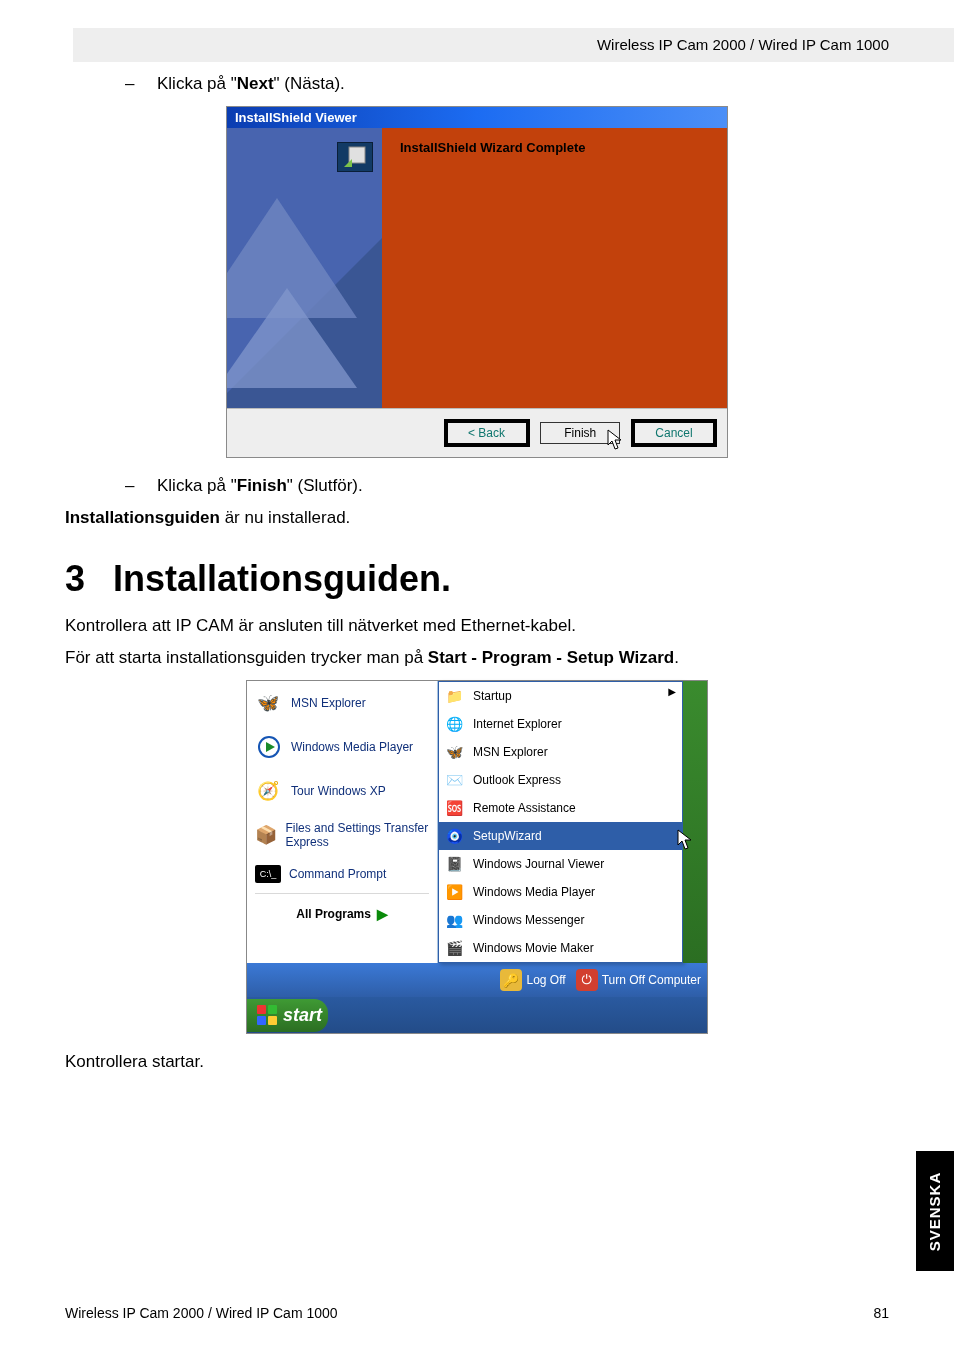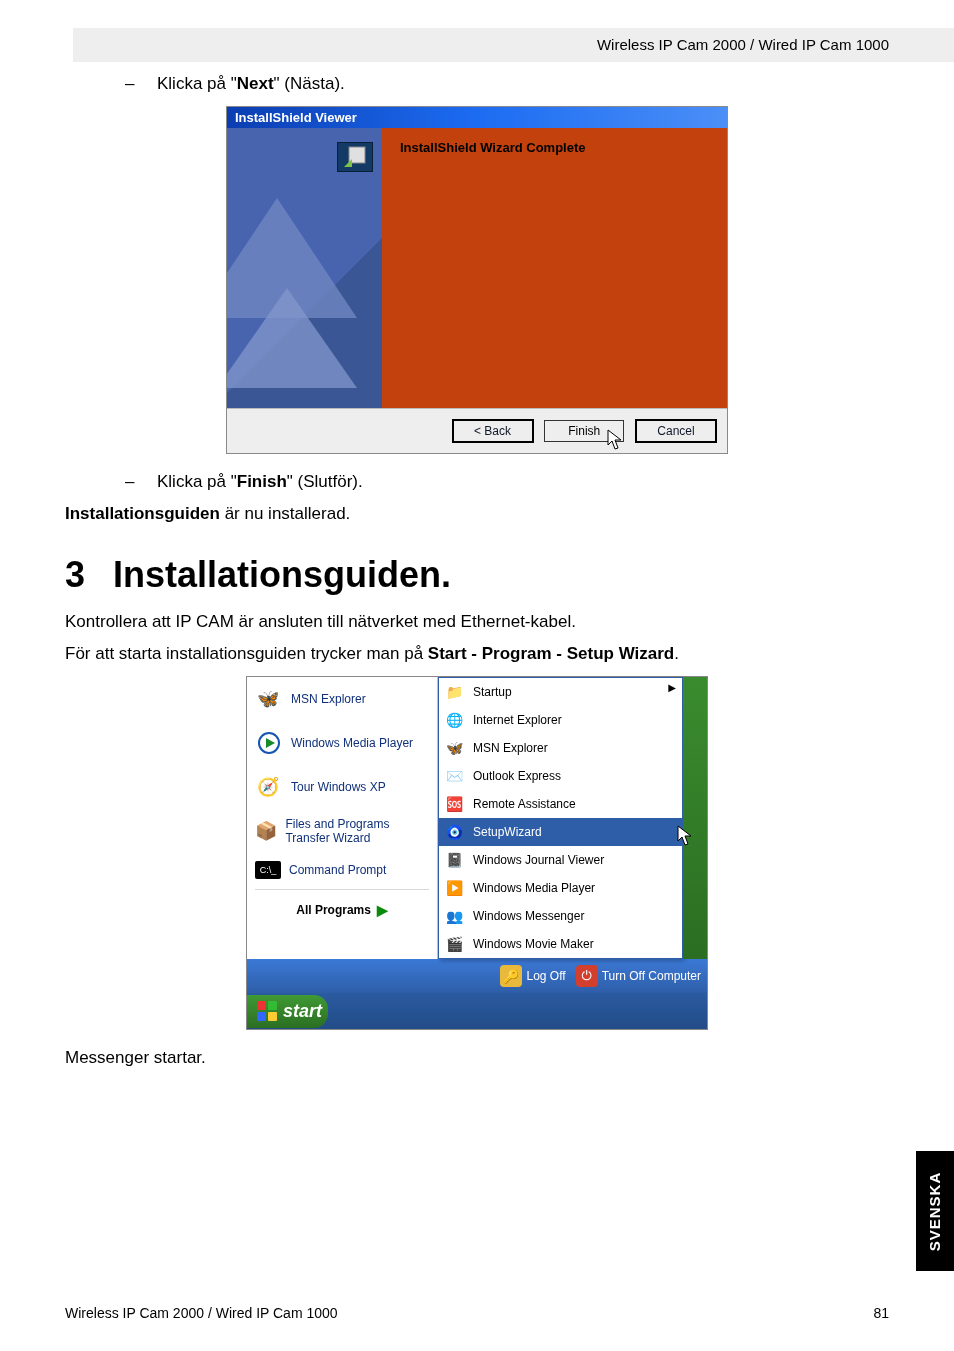--- a/index.html
+++ b/index.html
@@ -111,21 +111,21 @@
   }
   .dlg .btn {
     display: inline-block;
     width: 78px;
     font-size: 12px;
     padding: 3px 0;
     text-align: center;
     margin-left: 6px;
     background: #eee;
   }
-  .dlg .btn.disabled { color: #0f172a; border: 2px solid #000000; }
+  .dlg .btn.disabled { color: #0f766e; border: 4px solid #000000; }
   .dlg .btn.enabled { color: #000; border: 1px solid #333; }
   .dlg .cursor-arrow {
     position: absolute;
     top: 20px;
     left: calc(100% - 120px);
     pointer-events: none;
   }
 
   
   .startshot {
@@ -328,21 +328,21 @@
               </svg>
             </span>
             <span>Windows Media Player</span>
           </div>
         <div class="li">
             <span class="ic">🧭</span>
             <span>Tour Windows XP</span>
           </div>
         <div class="li">
             <span class="ic">📦</span>
-            <span>Files and Programs Transfer Wizard</span>
+            <span>Files and Settings Transfer Express</span>
           </div>
         <div class="li">
             <span class="ic" style="background:#000;color:#fff;font-size:9px;border-radius:2px;width:26px;height:18px;">C:\_</span>
             <span>Command Prompt</span>
           </div>
         <div class="sep"></div>
         <div class="allprog">
           <span>All Programs</span>
           <span class="play">▶</span>
         </div>
@@ -407,21 +407,21 @@
             <span class="wl1"></span>
             <span class="wl2"></span>
             <span class="wl3"></span>
             <span class="wl4"></span>
           </span>
         <span>start</span>
       </div>
     </div>
   </div>
 
-  <p class="p">Messenger startar.</p>
+  <p class="p">Kontrollera startar.</p>
 
   <div class="side-tab">
     <span>SVENSKA</span>
   </div>
 
   <div class="footer">
     <span>Wireless IP Cam 2000 / Wired IP Cam 1000</span>
     <span>81</span>
   </div>
 </div>

